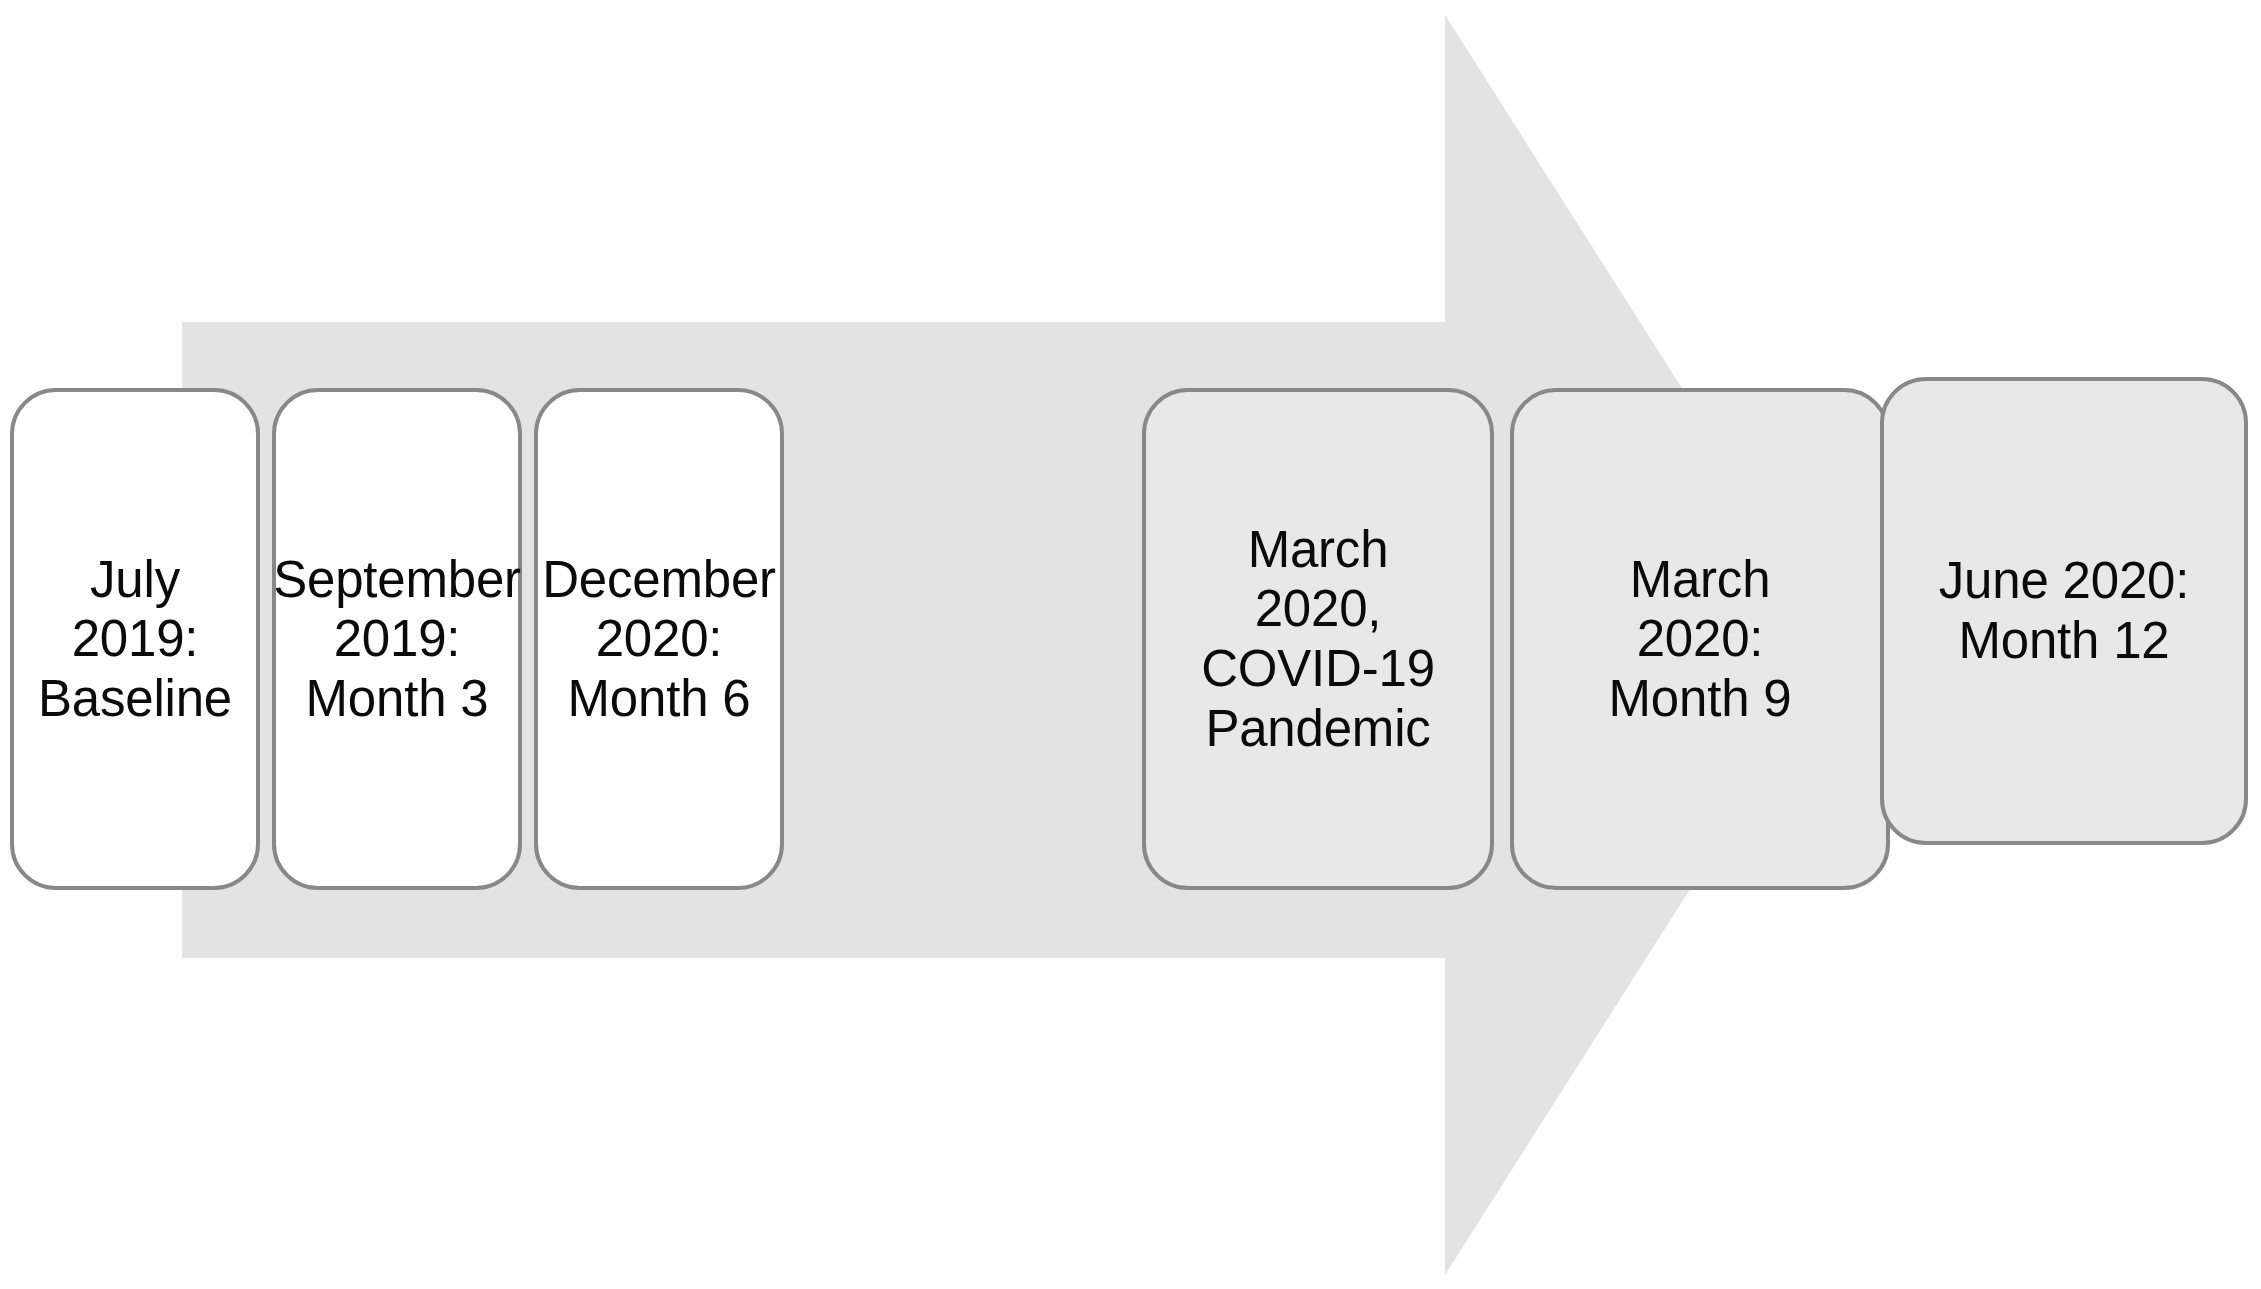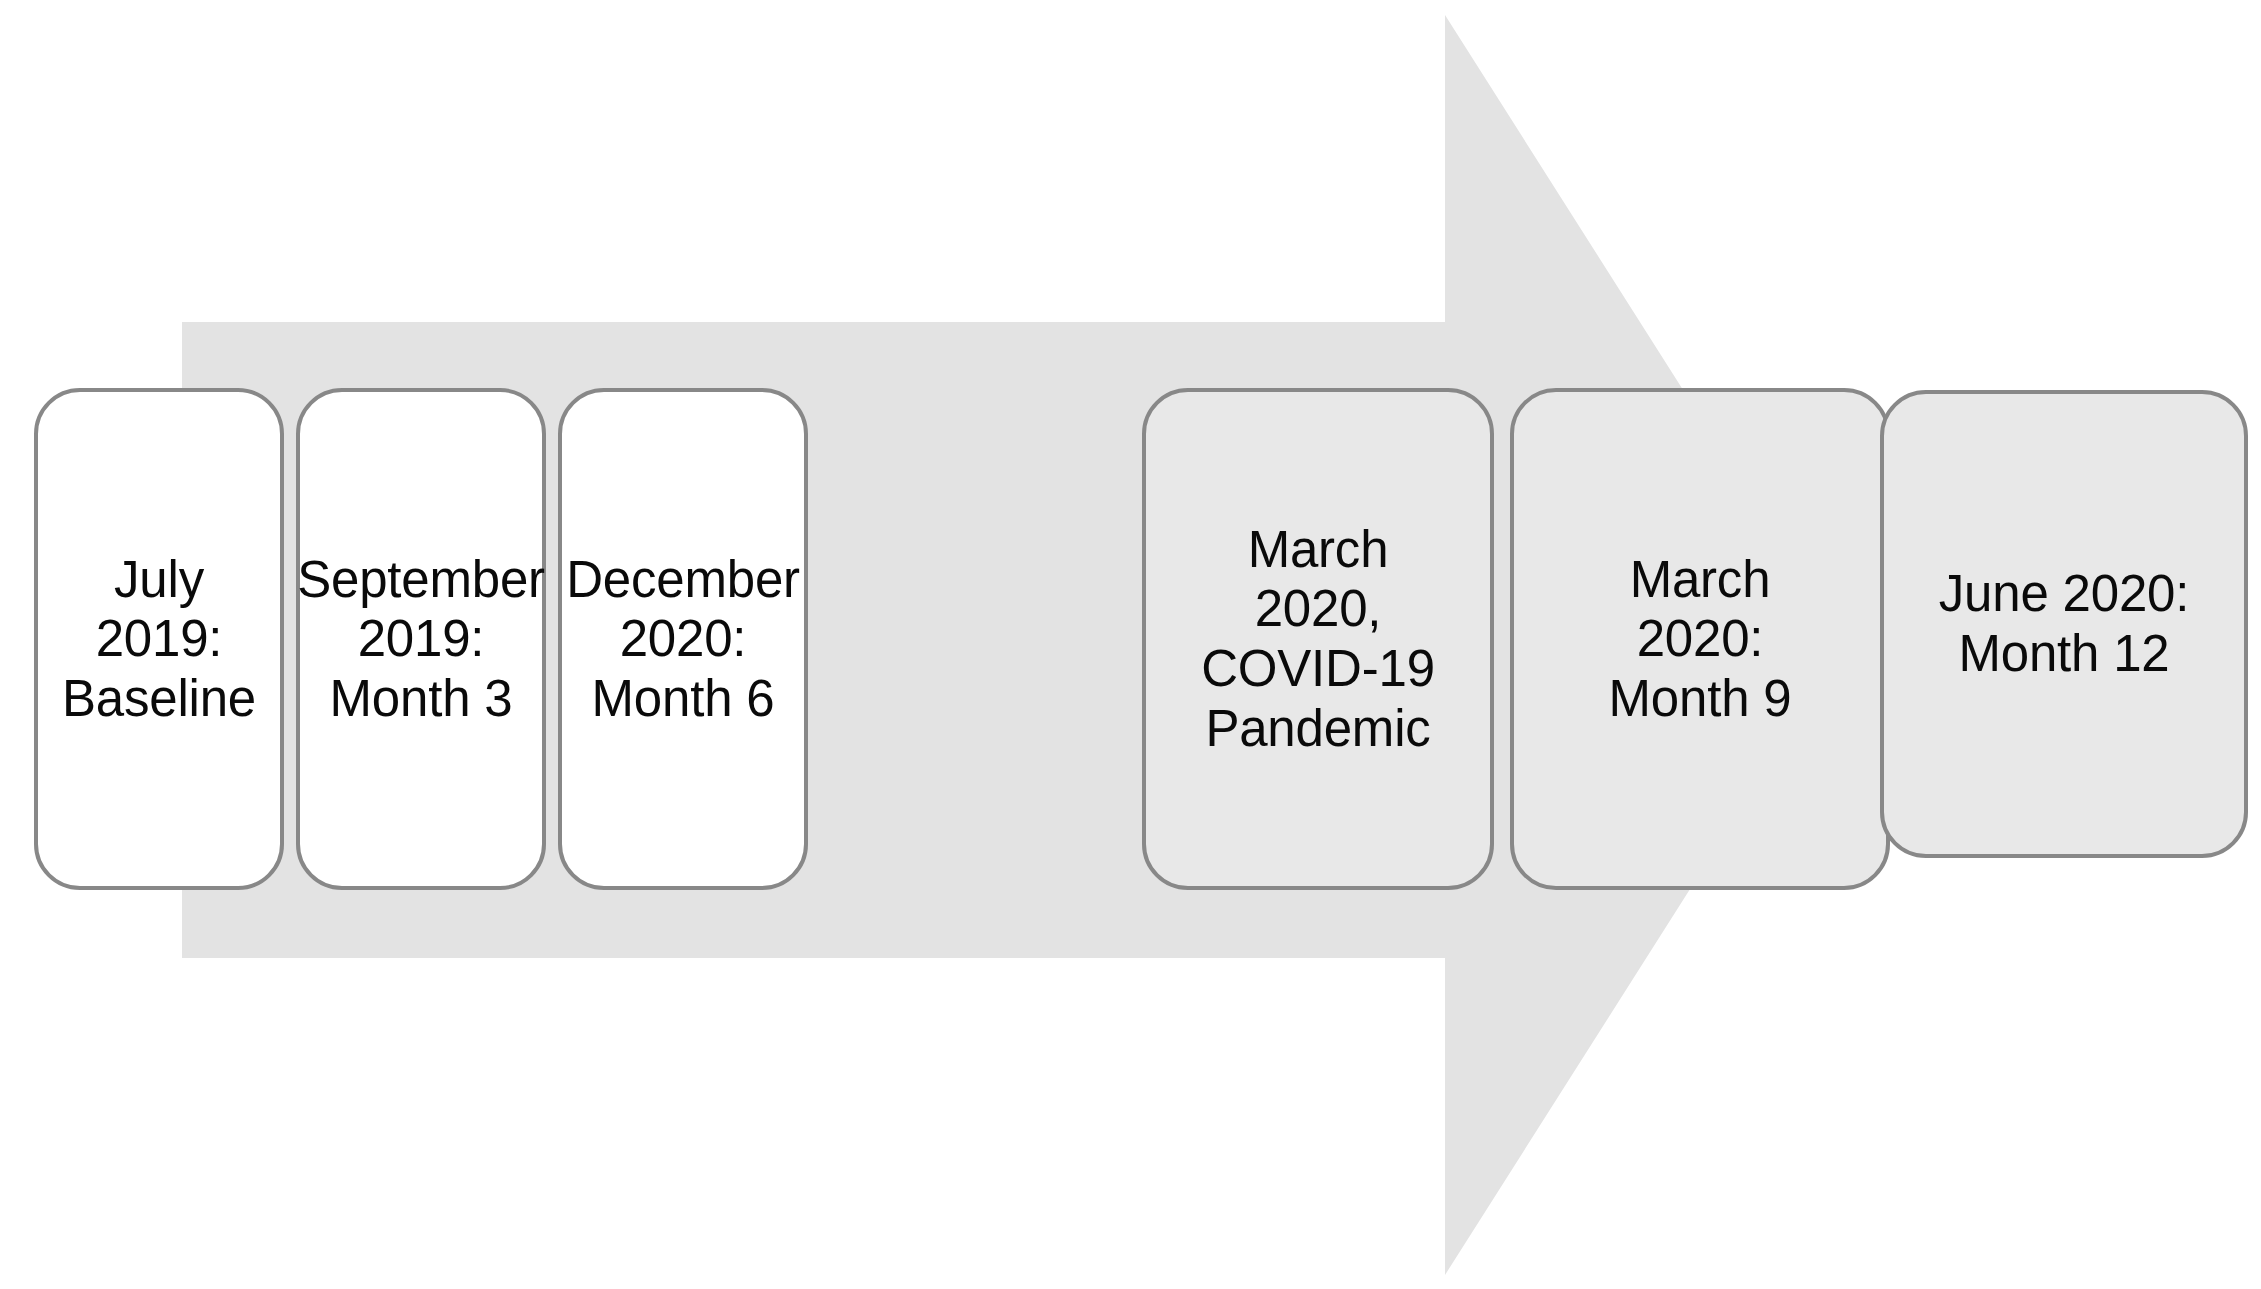--- a/index.html
+++ b/index.html
@@ -43,41 +43,41 @@
     position: absolute;
     box-sizing: border-box;
     border: 4px solid #888888;
     border-radius: 46px;
     display: flex;
     align-items: center;
     justify-content: center;
     text-align: center;
   }
 
-  .milestone-box.fill-white { background: #ffffff; margin-left: 24px; }
+  .milestone-box.fill-white { background: #ffffff; }
   .milestone-box.fill-gray  { background: #E8E8E8; }
 
   .milestone-label {
     font-family: "Liberation Sans", sans-serif;
     font-size: 51px;
     line-height: 1.17;
     color: #0a0a0a;
     font-weight: 400;
     padding: 0 10px;
     white-space: pre-line;
     letter-spacing: -0.2px;
   }
 
   
   #box-0 { left: 10px;   top: 388px; width: 250px; height: 502px; }
   #box-1 { left: 272px;  top: 388px; width: 250px; height: 502px; }
   #box-2 { left: 534px;  top: 388px; width: 250px; height: 502px; }
   #box-3 { left: 1142px; top: 388px; width: 352px; height: 502px; }
   #box-4 { left: 1510px; top: 388px; width: 380px; height: 502px; }
-  #box-5 { left: 1880px; top: 390px; width: 368px; height: 468px; align-items: center; }
+  #box-5 { left: 1880px; top: 377px; width: 368px; height: 468px; align-items: center; }
 
   
   #box-2 { width: 250px; text-align: center; }
 </style>
 </head>
 <body>
 
 <div id="diagram">
 
   <svg id="arrow-layer" viewBox="0 0 2261 1289" width="2261" height="1289" xmlns="http://www.w3.org/2000/svg" aria-hidden="true">

